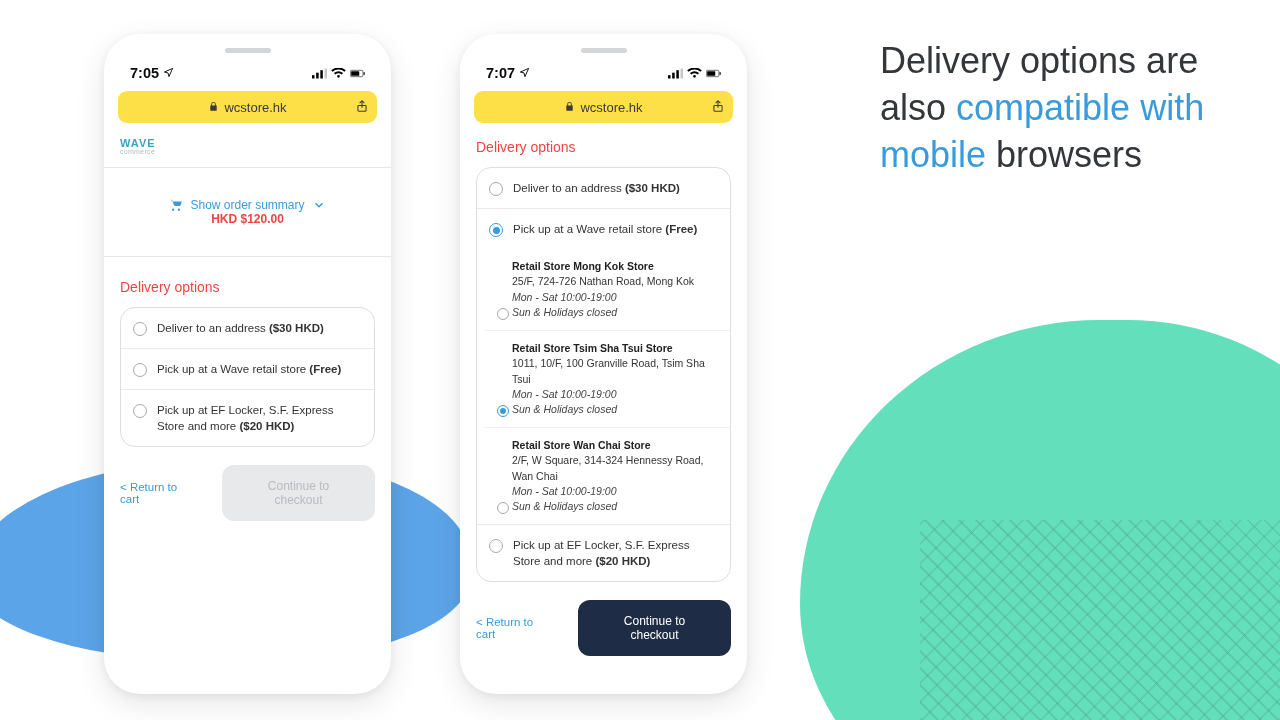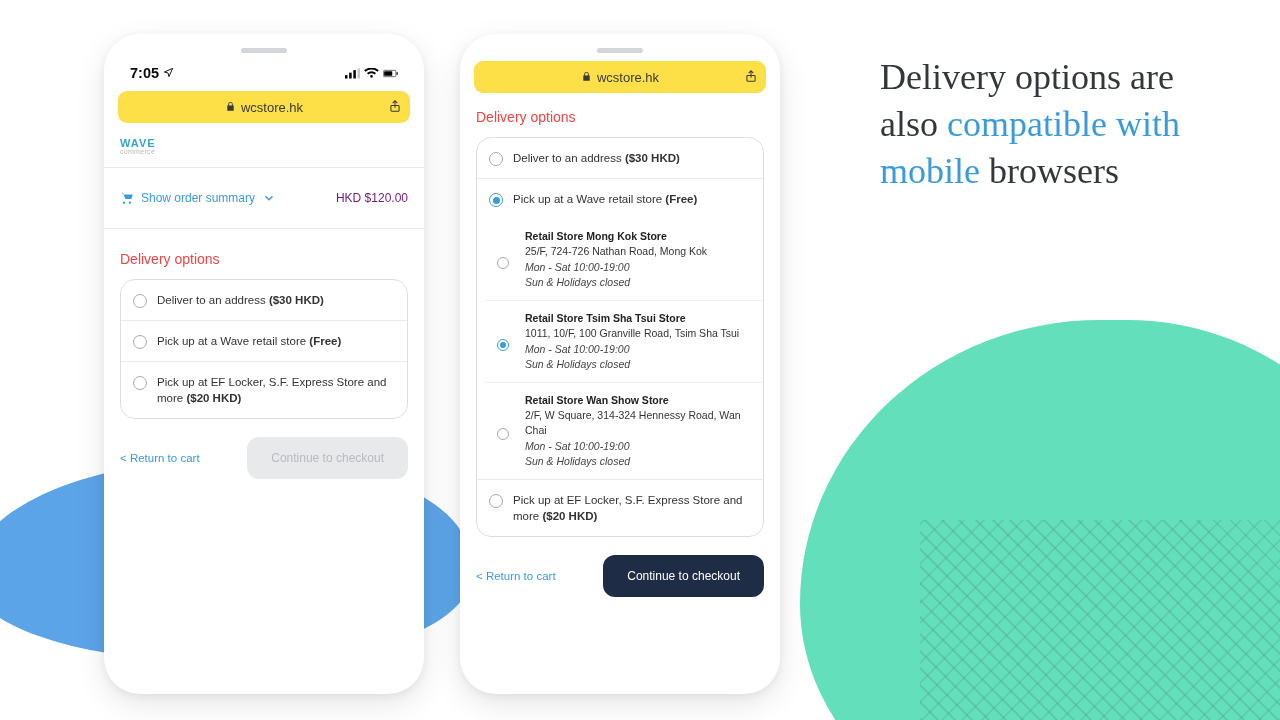--- a/index.html
+++ b/index.html
@@ -5,24 +5,24 @@
 * { box-sizing: border-box; margin: 0; padding: 0; }
 body { font-family: -apple-system, BlinkMacSystemFont, "Segoe UI", Helvetica, Arial, sans-serif; background: #fff; width: 1280px; height: 720px; position: relative; overflow: hidden; }
 
 .bg-blue-blob { position: absolute; left: -30px; bottom: 60px; width: 500px; height: 200px; background: #5ca4e8; border-radius: 60% 50% 50% 55% / 70% 60% 50% 50%; z-index: 0; }
 .bg-teal-blob { position: absolute; right: -120px; bottom: -120px; width: 600px; height: 520px; background: #63e0bb; border-radius: 55% 50% 50% 50% / 60% 55% 45% 50%; z-index: 0; }
 .bg-confetti { position: absolute; right: 0; bottom: 0; width: 360px; height: 200px; z-index: 0; opacity: 0.5;
   background-image: repeating-linear-gradient(45deg, rgba(50,50,50,.25) 0 2px, transparent 2px 12px),
                     repeating-linear-gradient(-45deg, rgba(50,50,50,.18) 0 2px, transparent 2px 14px);
 }
 
-.heading { position: absolute; left: 880px; top: 38px; width: 360px; font-size: 36px; font-weight: 400; line-height: 1.3; color: #33373c; font-family: Liberation Serif, serif; margin-top: 16px; }
+.heading { position: absolute; left: 880px; top: 38px; width: 360px; font-size: 36px; font-weight: 400; line-height: 1.3; color: #33373c; font-family: Liberation Sans, sans-serif; }
 .heading .hl { color: #3a9bdc; }
 
-.phone { position: absolute; top: 34px; width: 320px; height: 660px; background: #fff; border-radius: 36px; box-shadow: 0 10px 30px rgba(0,0,0,0.10), 0 2px 8px rgba(0,0,0,0.06); z-index: 2; overflow: hidden; padding: 10px 0 0 0;}
+.phone { position: absolute; top: 34px; width: 287px; height: 660px; background: #fff; border-radius: 36px; box-shadow: 0 10px 30px rgba(0,0,0,0.10), 0 2px 8px rgba(0,0,0,0.06); z-index: 2; overflow: hidden; padding: 10px 0 0 0;}
 .phone.left { left: 104px; }
 .phone.right { left: 460px; }
 .phone .speaker { width: 46px; height: 5px; background: #d3d5d8; border-radius: 3px; margin: 4px auto 8px; }
 
 .status-bar { display: flex; align-items: center; justify-content: space-between; padding: 4px 26px 4px 26px; font-size: 14.5px; font-weight: 600; color: #0a0a0a; }
 .status-bar .time { display: flex; align-items: center; gap: 4px;}
 .status-bar .loc-icon svg { width: 11px; height: 11px; }
 .status-icons { display: flex; align-items: center; gap: 4px; }
 .status-icons svg { width: 15px; height: 11px; }
 
@@ -30,38 +30,38 @@
 .url-bar .center { flex:1; text-align:center; display:flex; align-items:center; justify-content:center; gap:5px; }
 .url-bar .lock svg { width: 11px; height: 11px; }
 .url-bar .share svg { width: 14px; height: 14px; }
 
 .screen { padding: 0 0 0 0; font-size: 12px; color: #333; }
 
 .logo-row { padding: 14px 16px 12px; }
 .logo { font-size: 11px; font-weight: 700; letter-spacing: 1px; color: #35a6c4; }
 .logo-sub { font-size: 7px; color: #b6b9bc; letter-spacing: 0.3px; margin-top: -1px; }
 
-.summary-bar { border-top: 1px solid #e7e8ea; border-bottom: 1px solid #e7e8ea; padding: 23px 16px; display: flex; align-items: center; justify-content: space-between; }
+.summary-bar { border-top: 1px solid #e7e8ea; border-bottom: 1px solid #e7e8ea; padding: 30px 16px; display: flex; align-items: center; justify-content: space-between; flex-direction: column; }
 .summary-left { display:flex; align-items:center; gap:7px; color: #3a9bdc; font-size: 12px; font-weight: 500; cursor: pointer; }
 .summary-left svg { width: 14px; height: 14px; }
-.summary-total { font-size: 12px; color: #701a75; font-weight: 400; }
+.summary-total { font-size: 12px; color: #ef4444; font-weight: 700; }
 
 .section-title { font-size: 14px; color: #ef4444; padding: 22px 16px 12px; }
 
 .options-box { margin: 0 16px; border: 1px solid #dcdee1; border-radius: 15px; overflow: hidden; }
 .option-row { display: flex; align-items: flex-start; gap: 10px; padding: 12px 12px; border-bottom: 1px solid #e9eaec; cursor: pointer; }
 .option-row:last-child { border-bottom: none; }
 .option-row .radio { flex: 0 0 14px; width: 14px; height: 14px; border: 1.5px solid #a6a9ad; border-radius: 50%; margin-top: 2px; position: relative; }
 .option-row .radio.selected { border-color: #3a9bdc; }
 .option-row .radio.selected::after { content:""; position:absolute; inset:2.5px; background:#3a9bdc; border-radius:50%; }
 .option-row .label { font-size: 11.5px; line-height: 1.4; color: #333; }
 .option-row .label b { font-weight: 700; }
 
 .sub-store-list { padding: 0 0 0 8px; }
-.store-row { display:flex; align-items:center; gap:16px; padding: 10px 12px 10px 12px; border-bottom: 1px solid #eef0f2; cursor:pointer; }
+.store-row { display:flex; align-items:flex-end; gap:3px; padding: 10px 12px 10px 12px; border-bottom: 1px solid #eef0f2; cursor:pointer; }
 .store-row:last-child { border-bottom: none; }
 .store-row .radio { flex:0 0 12px; width:12px; height:12px; border:1.5px solid #a6a9ad; border-radius:50%; margin-top: 6px; position:relative;}
 .store-row .radio.selected { border-color:#3a9bdc; }
 .store-row .radio.selected::after { content:""; position:absolute; inset:2px; background:#3a9bdc; border-radius:50%; }
 .store-info { font-size: 10.5px; line-height: 1.45; color:#333; }
 .store-info .name { font-weight: 700; color:#222; }
 .store-info .hours { font-style: italic; color:#444; }
 
 .footer-row { display:flex; align-items:center; justify-content: space-between; padding: 18px 16px 10px; gap: 28px; }
 .return-link { color:#3a9bdc; font-size: 11.5px; cursor: pointer; }
@@ -157,20 +157,44 @@
     </div>
     <div class="footer-row">
       <span class="return-link">&lt; Return to cart</span>
       <button class="cta disabled">Continue to checkout</button>
     </div>
   </div>
 </div>
 
 <div class="phone right">
   <div class="speaker"></div>
+  <div class="status-bar">
+    <div class="time">
+      <span>7:07</span>
+      <span class="loc-icon"><svg viewBox="0 0 24 24" fill="none" stroke="#000" stroke-width="2">
+            <path d="M3 11l18-8-8 18-2-8-8-2z"></path>
+          </svg></span>
+    </div>
+    <div class="status-icons">
+      <svg viewBox="0 0 18 12">
+          <rect x="0" y="8" width="3" height="4" fill="#000"></rect>
+          <rect x="5" y="5" width="3" height="7" fill="#000"></rect>
+          <rect x="10" y="2" width="3" height="10" fill="#000"></rect>
+          <rect x="15" y="0" width="3" height="12" fill="#c8c8c8"></rect>
+        </svg>
+      <svg viewBox="0 0 16 12" fill="#000">
+          <path d="M8 10.5a1.5 1.5 0 100-3 1.5 1.5 0 000 3zM3 5.5a8 8 0 0110 0l-1.5 1.5a6 6 0 00-7 0L3 5.5zM0 2.5a12 12 0 0116 0L14.5 4a10 10 0 00-13 0L0 2.5z"></path>
+        </svg>
+      <svg viewBox="0 0 26 12">
+          <rect x="0.5" y="0.5" width="22" height="11" rx="2.5" fill="none" stroke="#000"></rect>
+          <rect x="2" y="2" width="14" height="8" rx="1" fill="#000"></rect>
+          <rect x="23.5" y="3.5" width="2" height="5" rx="1" fill="#000"></rect>
+        </svg>
+    </div>
+  </div>
   <div class="url-bar">
     <span style="width:14px"></span>
     <div class="center">
       <span class="lock"><svg viewBox="0 0 24 24" fill="#3a3a3a">
             <path d="M17 10V7a5 5 0 00-10 0v3H5v11h14V10h-2zm-8-3a3 3 0 016 0v3H9V7z"></path>
           </svg></span>
       <span>wcstore.hk</span>
     </div>
     <span class="share"><svg viewBox="0 0 24 24" fill="none" stroke="#3a3a3a" stroke-width="1.8">
           <path d="M12 3v12M8 7l4-4 4 4"></path>
@@ -203,21 +227,21 @@
           <div class="store-info">
             <div class="name">Retail Store Tsim Sha Tsui Store</div>
             <div>1011, 10/F, 100 Granville Road, Tsim Sha Tsui</div>
             <div class="hours">Mon - Sat 10:00-19:00</div>
             <div class="hours">Sun &amp; Holidays closed</div>
           </div>
         </div>
         <div class="store-row">
           <div class="radio"></div>
           <div class="store-info">
-            <div class="name">Retail Store Wan Show Store</div>
+            <div class="name">Retail Store Wan Chai Store</div>
             <div>2/F, W Square, 314-324 Hennessy Road, Wan Chai</div>
             <div class="hours">Mon - Sat 10:00-19:00</div>
             <div class="hours">Sun &amp; Holidays closed</div>
           </div>
         </div>
       </div>
       <div class="option-row" style="border-top:1px solid #e9eaec;">
         <div class="radio"></div>
         <div class="label"><span>Pick up at EF Locker, S.F. Express Store and more </span><b>($20 HKD)</b></div>
       </div>

